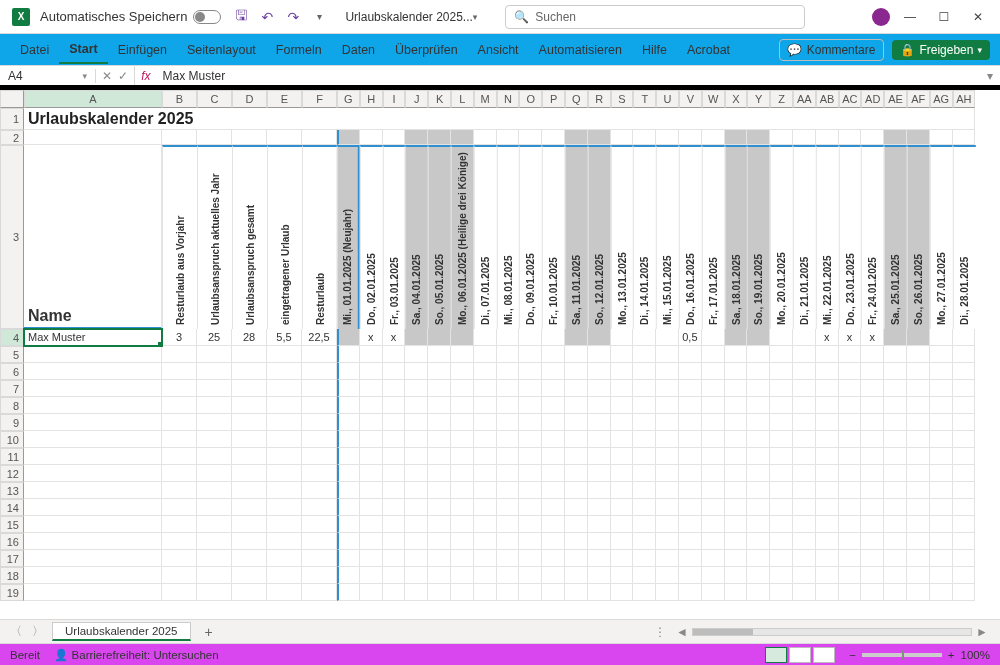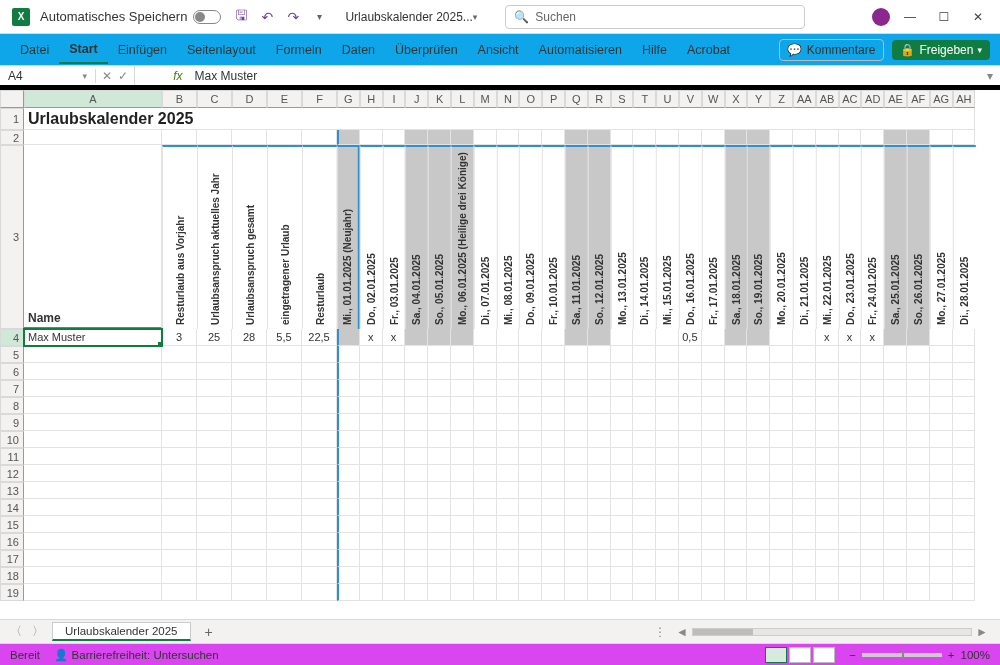--- a/index.html
+++ b/index.html
@@ -25,40 +25,40 @@
   .ribbon .tab { padding:6px 10px; font-size:12.5px; color:#333; cursor:pointer; }
   .ribbon .tab.active { font-weight:600; border-bottom:2px solid #107c41; }
   .ribbon .spacer { flex:1; }
   .ribbon .kom { border:1px solid #bbb; border-radius:4px; padding:3px 8px; display:flex; align-items:center; gap:4px; font-size:12px; }
   .ribbon .share { background:#107c41; color:#fff; border-radius:4px; padding:3px 8px; margin-left:8px; display:flex; align-items:center; gap:4px; font-size:12px; }
 
   
   .fbar { height:24px; background:#fff; display:flex; align-items:center; border-bottom:5px solid #000000; }
   .fbar .namebox { width:96px; border-right:1px solid #d9d9d9; padding:0 8px; font-size:12px; display:flex; align-items:center; justify-content:space-between; }
   .fbar .fxbtns { display:flex; gap:6px; padding:0 6px; color:#888; border-right:1px solid #d9d9d9; height:100%; align-items:center; }
-  .fbar .fx { font-style:italic; padding:0 6px; color:#4d7c0f;margin-left:32px; }
+  .fbar .fx { font-style:italic; padding:0 6px; color:#be185d; }
   .fbar .formula { flex:1; padding:0 6px; font-size:12px; }
   .fbar .expand { width:20px; text-align:center; color:#888; }
 
   
   .sheet-wrap { flex:1; display:flex; flex-direction:column; background:#fff; position:relative; overflow:hidden; }
   .grid { display:grid; }
   .colhdr, .rowhdr, .corner { background:#f3f2f1; border:1px solid #d9d9d9; display:flex; align-items:center; justify-content:center; font-size:11px; color:#555; }
   .corner { border-right:1px solid #999; border-bottom:1px solid #999; }
   .rowhdr { justify-content:flex-end; padding-right:4px; border-right:1px solid #999; }
   .colhdr { border-bottom:1px solid #999; }
   .colhdr.sel { background:#cfe8d8; }
   .rowhdr.sel { background:#cfe8d8; }
 
   .cell { border-right:1px solid #e3e3e3; border-bottom:1px solid #e3e3e3; font-size:11px; display:flex; align-items:center; padding:0 4px; overflow:hidden; white-space:nowrap; background:#fff; }
   .cell.c { justify-content:center; }
   .title-cell { font-size:16px; font-weight:700; color:#222; }
   .rot { writing-mode:vertical-rl; transform:rotate(180deg); font-size:10px; padding:4px 0; align-items:center; justify-content:flex-start; }
   .rot.b { font-weight:700; }
-  .nameh { font-weight:700; font-size:12px; align-items:flex-end; padding-bottom:2px; }
+  .nameh { font-weight:700; font-size:16px; align-items:flex-end; padding-bottom:2px; }
 
   .shaded { background:#c8c8c8; }
   .bluebot { border-bottom:2px solid #2f8fcf !important; }
   .blueleft { border-left:2px solid #2f8fcf !important; }
 
   .sel-cell { outline:2px solid #107c41; outline-offset:-1px; position:relative; }
   .sel-cell::after { content:""; position:absolute; right:-3px; bottom:-3px; width:6px; height:6px; background:#107c41; }
 
   
   .sheettabs { height:24px; background:#f3f2f1; border-top:1px solid #d9d9d9; display:flex; align-items:center; padding:0 8px; gap:6px; }

